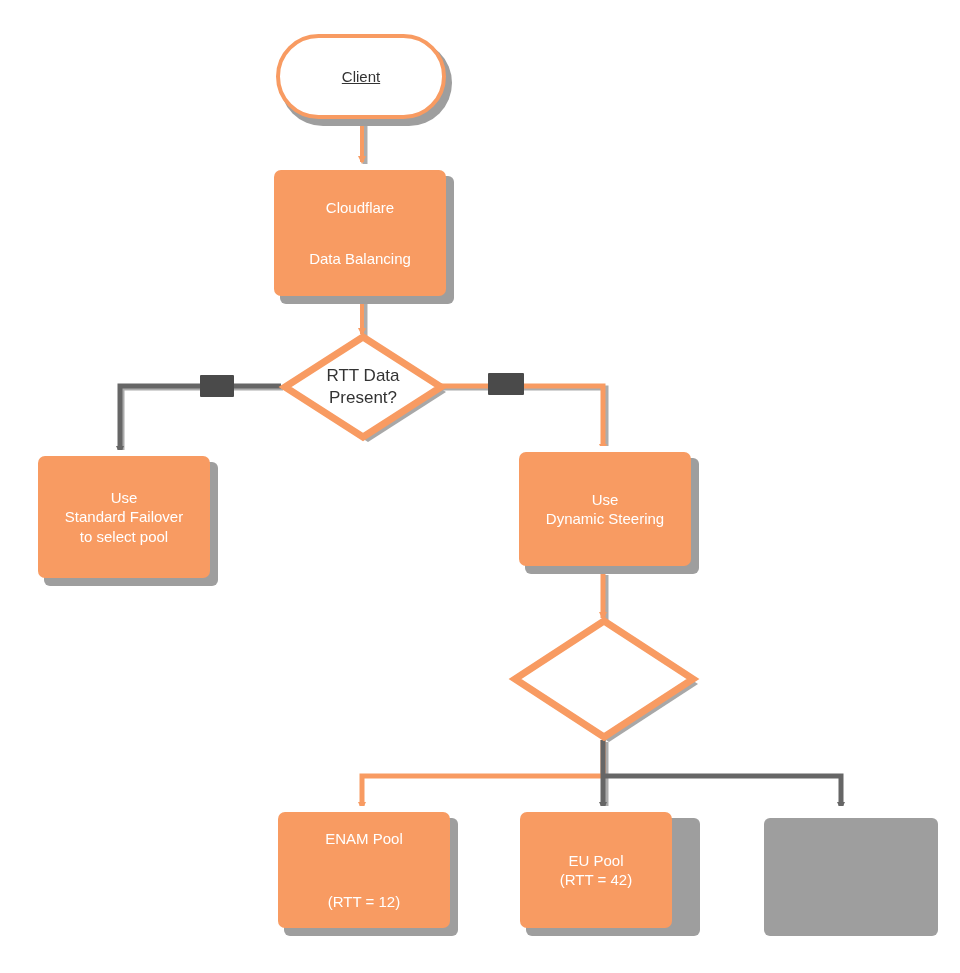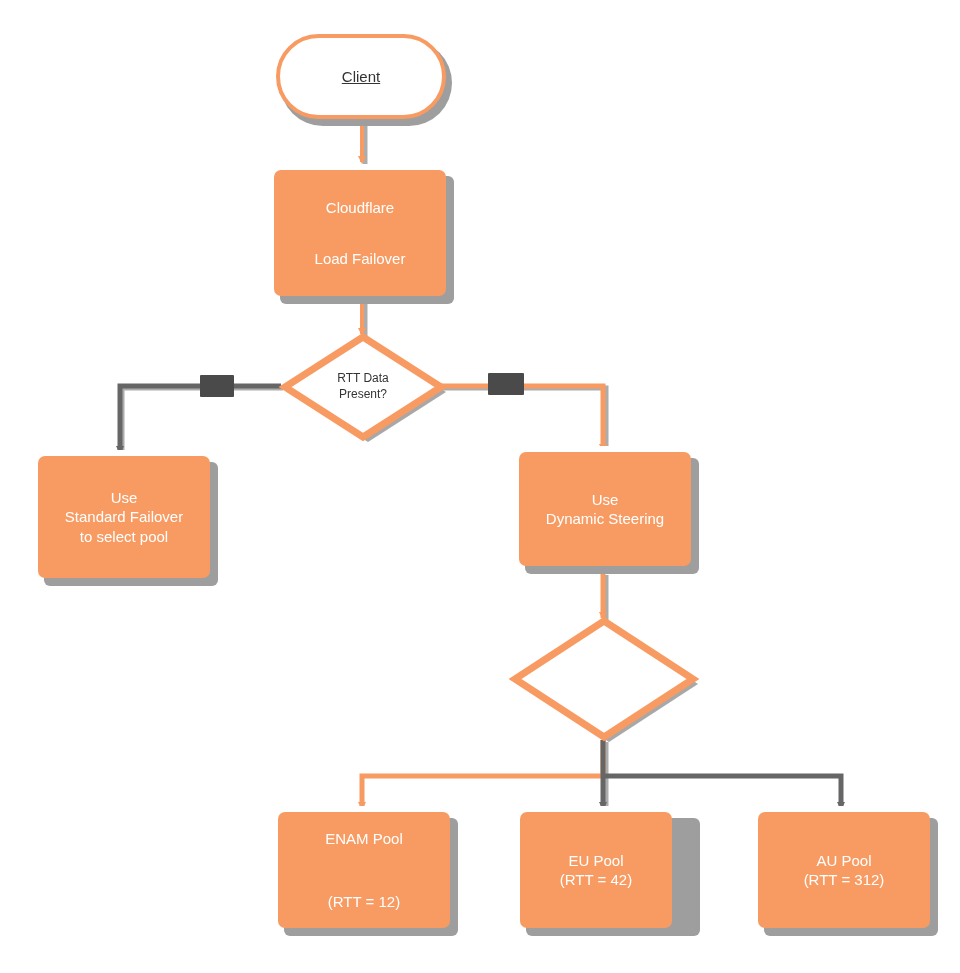--- a/index.html
+++ b/index.html
@@ -73,21 +73,21 @@
     top: 0;
     width: 100%;
     height: 100%;
   }
   .diamond-label {
     position: relative;
     z-index: 2;
     width: 100%;
     text-align: center;
     color: #333333;
-    font-size: 12px;
+    font-size: 17px;
     line-height: 1.3;
   }
   .node-label {
     position: relative;
     z-index: 2;
     padding: 0 8px;
   }
   .bold-rtt {
     font-weight: normal;
   }
@@ -149,21 +149,21 @@
   <div class="white-plate" style="left:272px; top:30px; width:180px; height:96px;"></div>
   <div class="shadow-plate" style="left:280px; top:40px; width:172px; height:86px; border-radius:45px;"></div>
   <div class="node node-stadium" style="left:276px; top:34px; width:170px; height:85px;text-decoration:underline;">
     <span class="node-label">Client</span>
   </div>
 
   <div class="white-plate" style="left:268px; top:164px; width:186px; height:140px;"></div>
   <div class="shadow-plate" style="left:280px; top:176px; width:174px; height:128px;"></div>
   <div class="node node-box" style="left:274px; top:170px; width:172px; height:126px; box-shadow:none; flex-direction:column;gap:32px;">
     <span class="node-label">Cloudflare</span>
-    <span class="node-label">Load Failover</span>
+    <span class="node-label">Data Balancing</span>
   </div>
 
   <div class="node node-diamond" style="left:278px; top:330px; width:170px; height:114px;">
     <svg class="diamond-shape" viewBox="0 0 170 114" preserveAspectRatio="none">
       <polygon points="85,7 163,57 85,107 7,57" fill="#9e9e9e" opacity="0.9" transform="translate(5,5)"></polygon>
       <polygon points="85,7 163,57 85,107 7,57" fill="#ffffff" stroke="#f89b62" stroke-width="7"></polygon>
     </svg>
     <div class="diamond-label">
       <div>RTT Data</div>
       <div>Present?</div>
@@ -203,18 +203,14 @@
 
   <div class="white-plate" style="left:514px; top:806px; width:186px; height:130px;"></div>
   <div class="shadow-plate" style="left:526px; top:818px; width:174px; height:118px;"></div>
   <div class="node node-box" style="left:520px; top:812px; width:152px; height:116px; box-shadow:none; flex-direction:column;">
     <span class="node-label">EU Pool</span>
     <span class="node-label">(RTT = 42)</span>
   </div>
 
   <div class="white-plate" style="left:752px; top:806px; width:186px; height:130px;"></div>
   <div class="shadow-plate" style="left:764px; top:818px; width:174px; height:118px;"></div>
-  <div class="node node-box" style="left:758px; top:812px; width:172px; height:116px; box-shadow:none; flex-direction:column;">
-    <span class="node-label">AU Pool</span>
-    <span class="node-label">(RTT = 312)</span>
-  </div>
 
 </div>
 
 </body></html>

